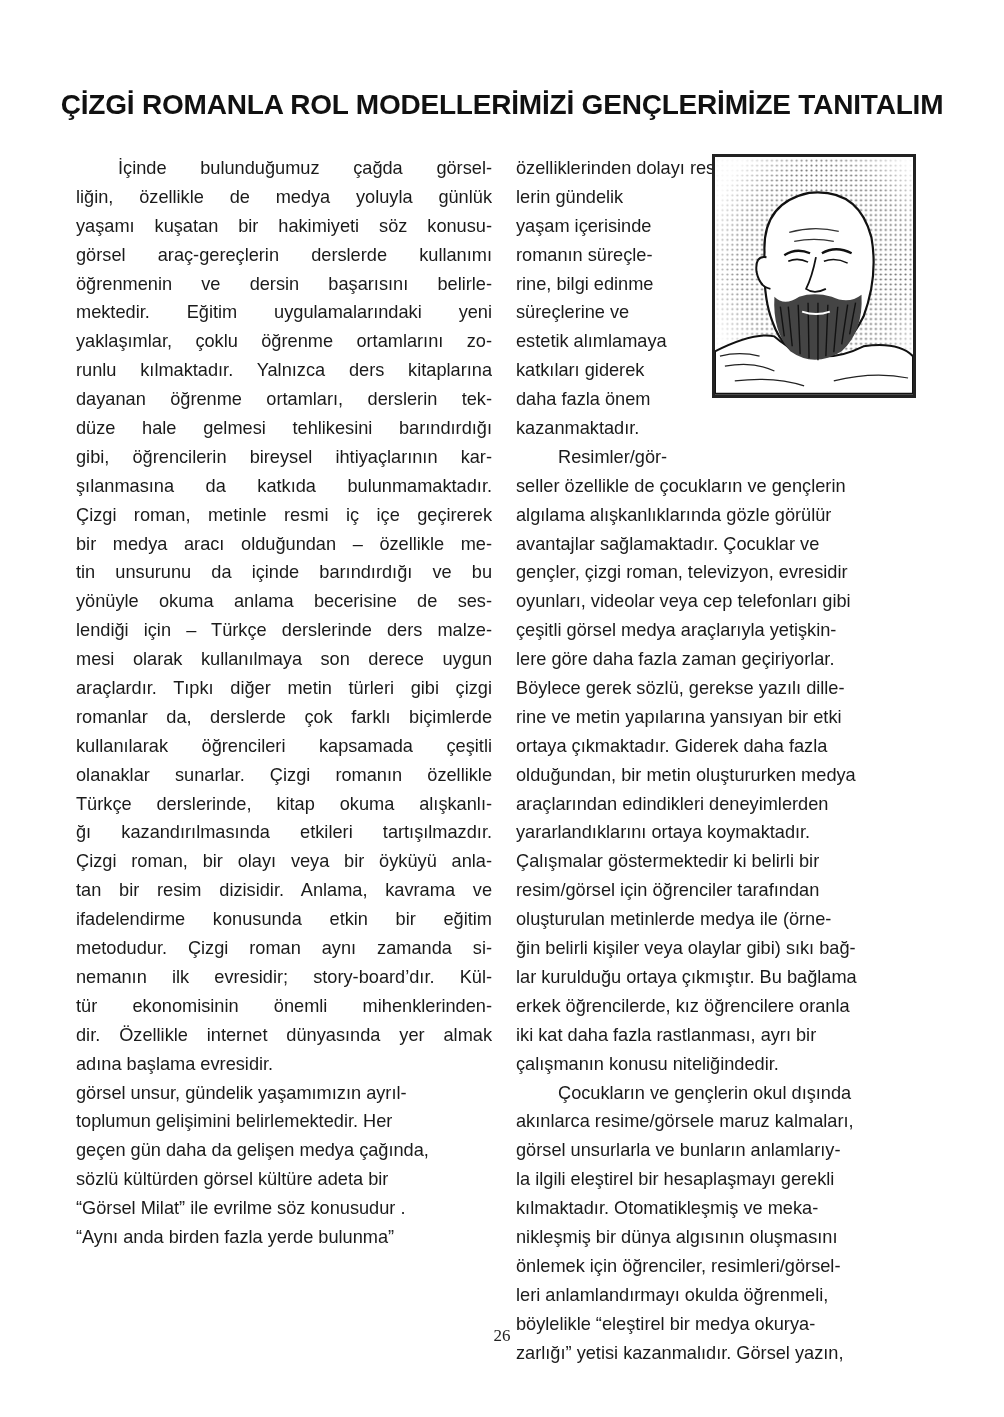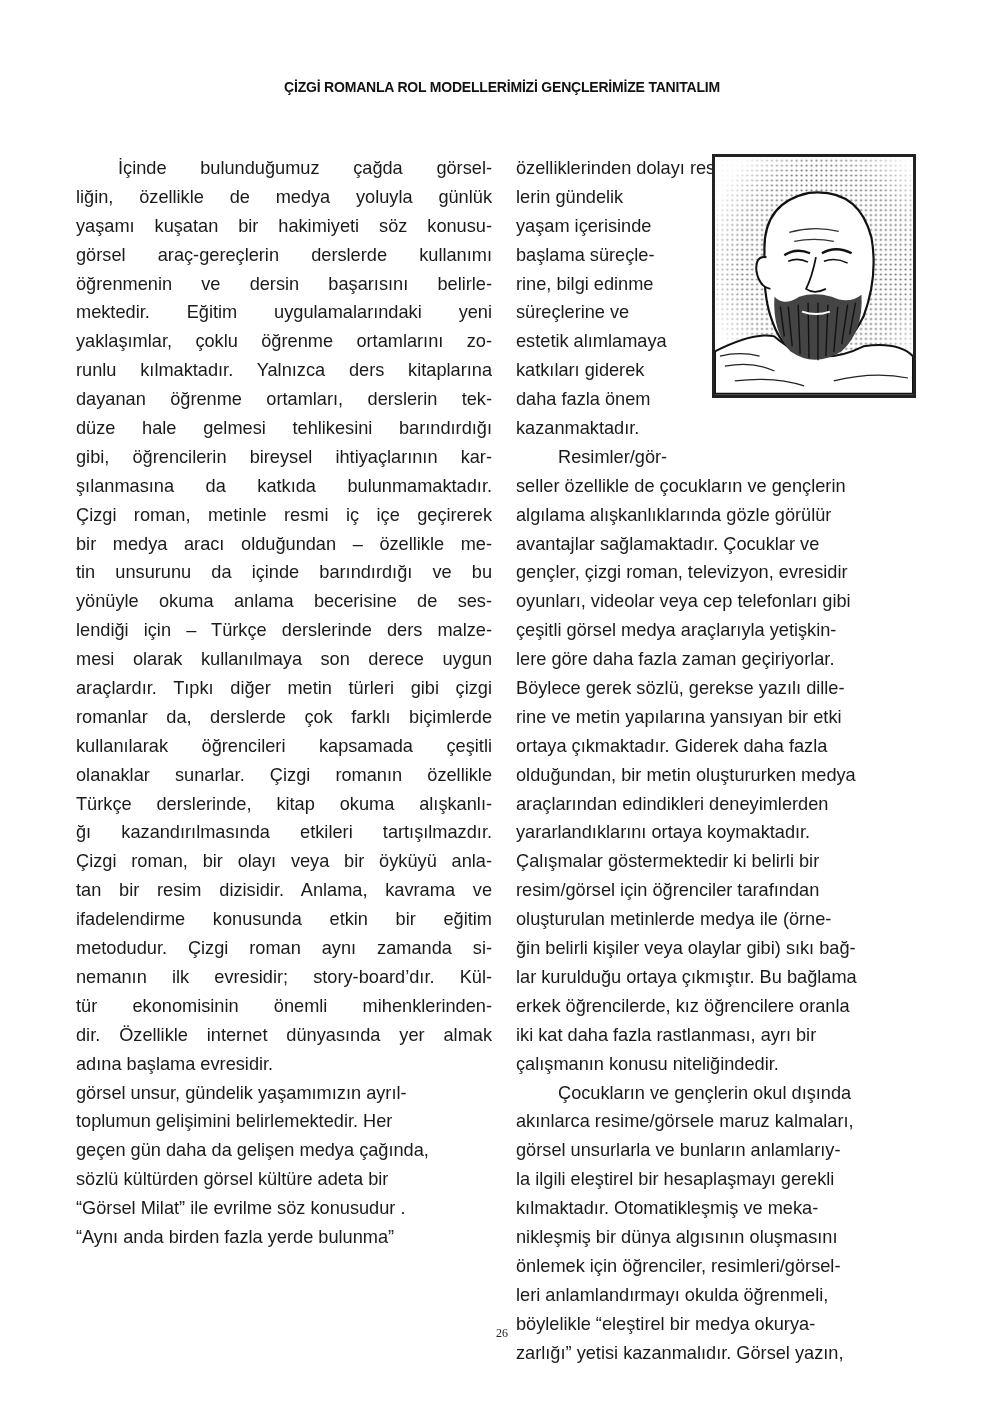--- a/index.html
+++ b/index.html
@@ -1,39 +1,39 @@
 <!DOCTYPE html>
 <html><head>
 <meta charset="utf-8">
 <style>
   html, body { margin: 0; padding: 0; background: #ffffff; }
   body { width: 1004px; height: 1417px; position: relative; overflow: hidden; color: #1a1a1a; }
   .title {
     position: absolute; left: 0; top: 70px; width: 1004px; text-align: center;
-    font-family: "Liberation Sans", sans-serif; font-weight: bold; font-size: 14px; letter-spacing: -0.2px;
+    font-family: "Liberation Sans", sans-serif; font-weight: bold; font-size: 28px; letter-spacing: -0.2px;
     color: #111;
   }
   .col {
     position: absolute; top: 118px;
     font-family: "Liberation Sans", sans-serif; font-size: 18.2px; line-height: 28.9px; margin-top: 36px;
   }
   .col-left { left: 76px; width: 416px; }
   .col-right { left: 516px; width: 410px; }
   .line { white-space: nowrap; height: 28.9px; }
   .line.j { text-align: justify; text-align-last: justify; white-space: normal; overflow: hidden; }
   .indent { padding-left: 42px; }
   .wrap-narrow { width: 190px; }
   .portrait {
     position: absolute; left: 712px; top: 154px; width: 204px; height: 244px;
     border: 3px solid #222; background: #fff; box-sizing: border-box; overflow: hidden;
   }
   .portrait svg { width: 100%; height: 100%; display: block; }
   .page-number {
     position: absolute; left: 0; width: 1004px; top: 1326px; text-align: center;
-    font-family: "Liberation Serif", serif; font-size: 12px; color: #222;
+    font-family: "Liberation Serif", serif; font-size: 17px; color: #222;
   }
 </style>
 </head>
 <body>
 
 <h1 class="title">ÇİZGİ ROMANLA ROL MODELLERİMİZİ GENÇLERİMİZE TANITALIM</h1>
 
 <div class="col col-left" id="col-left">
     <div class="line j indent">İçinde bulunduğumuz çağda görsel-</div>
     <div class="line j">liğin, özellikle de medya yoluyla günlük</div>
@@ -71,21 +71,21 @@
     <div class="line">toplumun gelişimini belirlemektedir. Her</div>
     <div class="line">geçen gün daha da gelişen medya çağında,</div>
     <div class="line">sözlü kültürden görsel kültüre adeta bir</div>
     <div class="line">“Görsel Milat” ile evrilme söz konusudur .</div>
     <div class="line">“Aynı anda birden fazla yerde bulunma”</div>
   </div>
 <div class="col col-right" id="col-right">
     <div class="line">özelliklerinden dolayı resimlerin/görsel-</div>
     <div class="line wrap-narrow">lerin gündelik</div>
     <div class="line wrap-narrow">yaşam içerisinde</div>
-    <div class="line wrap-narrow">başlama süreçle-</div>
+    <div class="line wrap-narrow">romanın süreçle-</div>
     <div class="line wrap-narrow">rine, bilgi edinme</div>
     <div class="line wrap-narrow">süreçlerine ve</div>
     <div class="line wrap-narrow">estetik alımlamaya</div>
     <div class="line wrap-narrow">katkıları giderek</div>
     <div class="line wrap-narrow">daha fazla önem</div>
     <div class="line wrap-narrow">kazanmaktadır.</div>
     <div class="line indent wrap-narrow">Resimler/gör-</div>
     <div class="line">seller özellikle de çocukların ve gençlerin</div>
     <div class="line">algılama alışkanlıklarında gözle görülür</div>
     <div class="line">avantajlar sağlamaktadır. Çocuklar ve</div>

